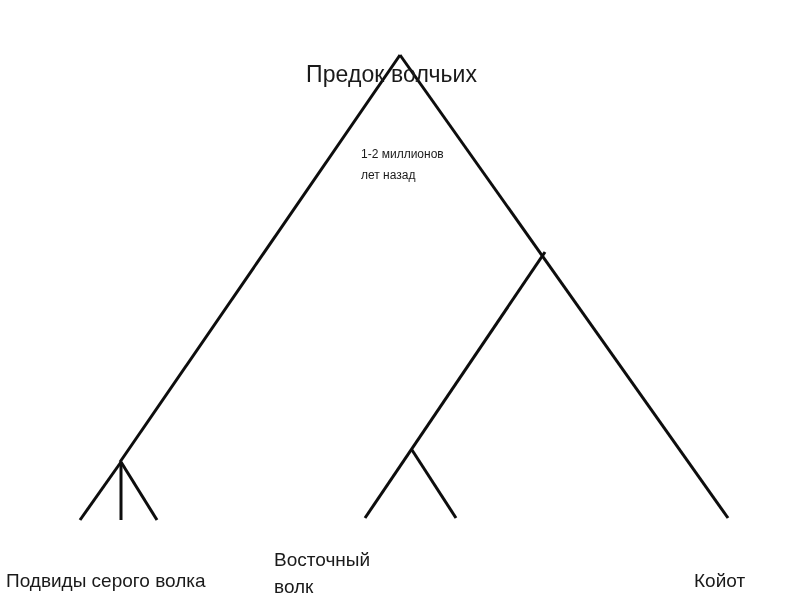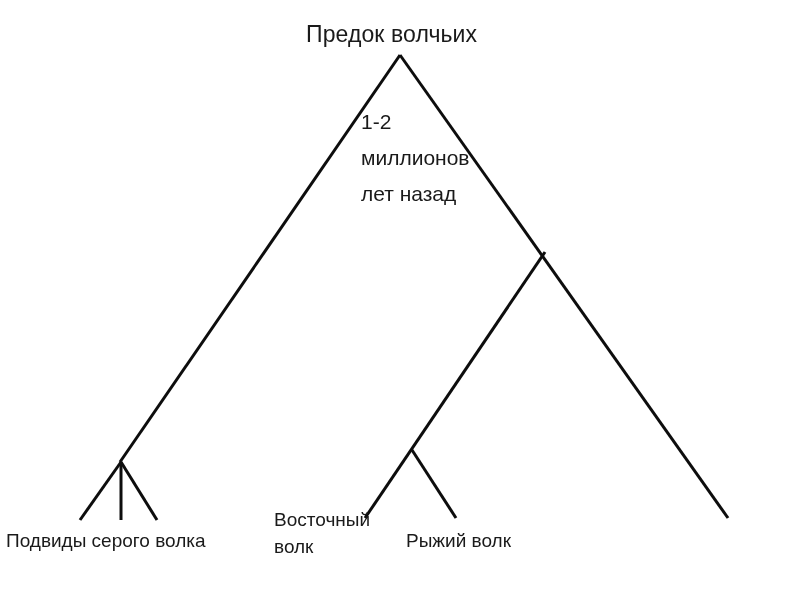--- a/index.html
+++ b/index.html
@@ -28,20 +28,21 @@
     left: 0;
     top: 0;
     width: 797px;
     height: 600px;
     display: block;
   }
   .node-text {
     position: absolute;
     white-space: pre;
     line-height: 1.0;
+    margin-top: 40px;
   }
   .root-label {
     font-size: 23px;
     left: 306px;
     top: 23px;
     letter-spacing: 0.1px;
   }
   .leaf-label {
     font-size: 19px;
     line-height: 1.42;
@@ -61,21 +62,21 @@
     left: 406px;
     top: 528px;
     width: 150px;
   }
   .leaf-coyote {
     left: 694px;
     top: 528px;
     width: 100px;
   }
   .branch-label {
-    font-size: 21px;
+    font-size: 12px;
     line-height: 1.72;
     white-space: normal;
   }
   .branch-label-upper {
     left: 361px;
     top: 104px;
     width: 104px;
   }
   .branch-label-lower {
     left: 499px;
@@ -102,16 +103,16 @@
 
   <div class="node-text root-label">Предок волчьих</div>
 
   <div class="node-text branch-label branch-label-upper">1-2 миллионов лет назад</div>
 
 
   <div class="node-text leaf-label leaf-gray-wolf">Подвиды серого волка</div>
 
   <div class="node-text leaf-label leaf-eastern-wolf">Восточный волк</div>
 
-  <div class="node-text leaf-label leaf-red-wolf">Рыжий волк</div>
 
+  <div class="node-text leaf-label leaf-coyote">Койот</div>
 
 </div>
 
 </body></html>

